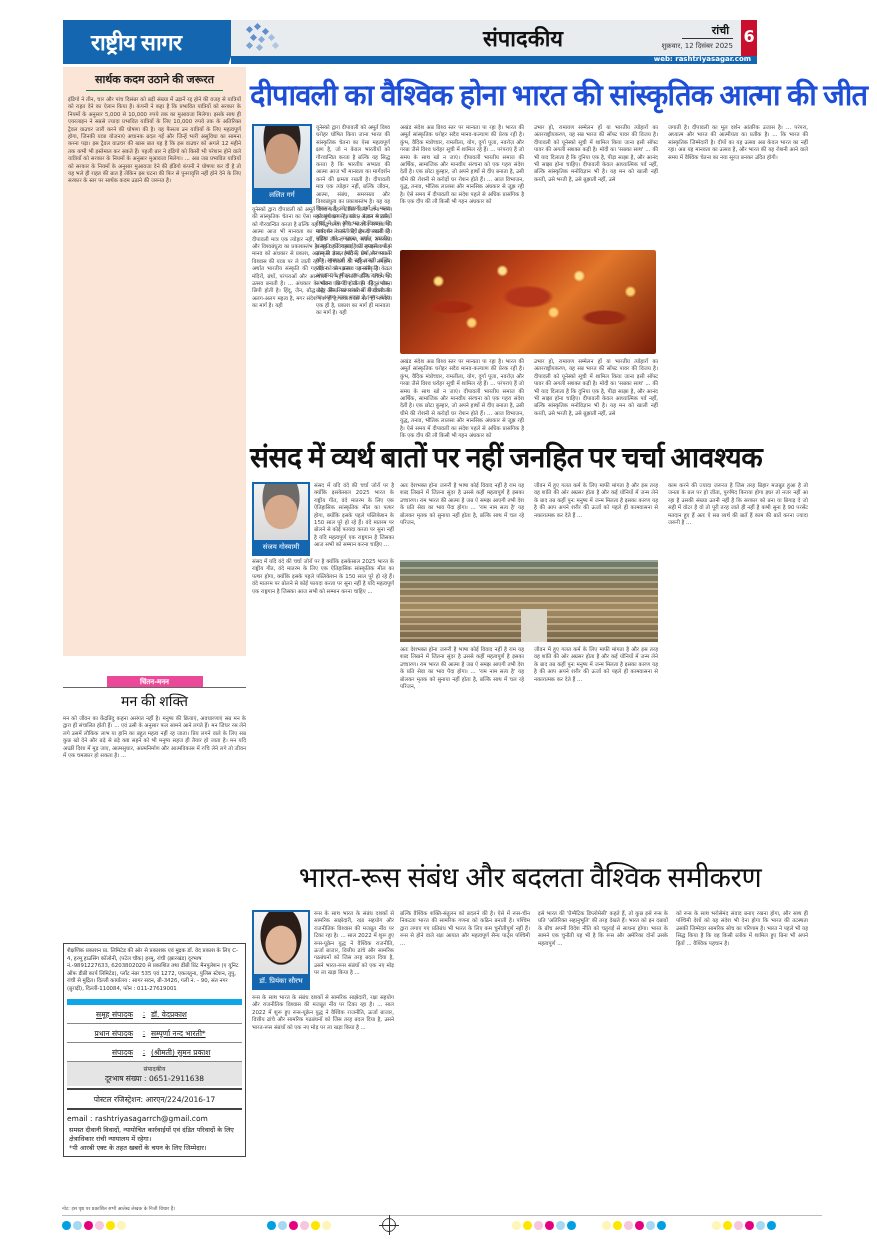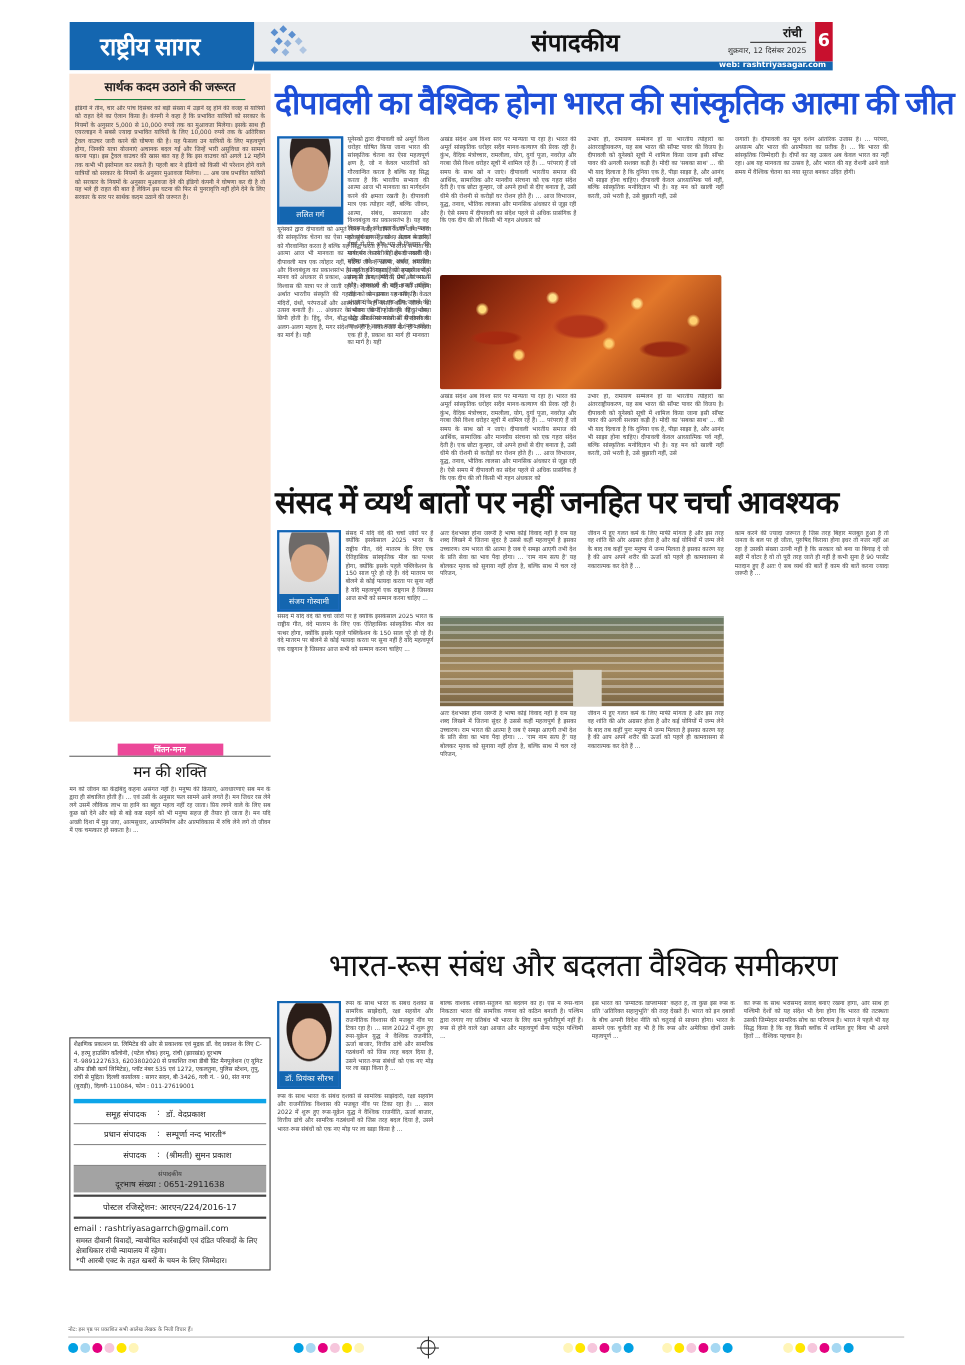--- a/index.html
+++ b/index.html
@@ -26,26 +26,26 @@
   .left-col { position: absolute; left: 63px; top: 67px; width: 183px; }
   .edit-box { background: #fbe5d6; padding: 4px 5px 6px; }
   .edit-title { font-family: "Liberation Sans", sans-serif; font-weight: bold; font-size: 11px; text-align: center; padding-bottom: 4px; border-bottom: 1px solid #15803d; margin: 0 18px 5px; }
   .body-text { font-size: 5.4px; line-height: 7.4px; color: #444; text-align: justify; }
   .chintan { margin-top: 20px; position: relative; }
   .chintan-label { width: 96px; margin: 0 auto; background: #ec4899; color: #fff; font-size: 7px; text-align: center; padding: 1px 0; font-weight: bold; }
   .chintan-rule { border-top: 1px solid #666; margin-top: 0; }
   .chintan-title { font-family: "Liberation Sans", sans-serif; font-size: 14px; text-align: center; margin: 3px 0 5px; color: #111; }
   .imprint { border: 1px solid #444; margin-top: 8px; padding: 3px; }
   .imprint-text { font-size: 5.4px; line-height: 7.6px; color: #333; }
-  .staff { margin-top: 6px; border-top: 4px solid #0ea5e9; }
+  .staff { margin-top: 6px; border-top: 6px solid #0ea5e9; text-decoration: underline; }
   .staff-row { display: flex; font-size: 7.5px; padding: 4px 0; border-bottom: 1px solid #888; color: #222; }
   .staff-role { width: 70px; text-align: right; padding-right: 4px; }
   .staff-sep { width: 14px; text-align: center; }
   .staff-name { flex: 1; }
-  .grey-box { background: #a3a3a3; text-align: center; font-size: 7.5px; padding: 3px 0; }
+  .grey-box { background: #e5e5e5; text-align: center; font-size: 7.5px; padding: 3px 0; }
   .grey-box .small { font-size: 6px; color: #333; }
   .reg { text-align: center; font-size: 7.5px; padding: 4px 0; border-top: 2px solid #444; border-bottom: 2px solid #444; margin-top: 2px; }
   .email { text-align: left; font-size: 7.5px; padding: 4px 0 3px; }
   .legal { font-size: 6.5px; line-height: 9px; padding: 0 2px; }
 
   
   .main { position: absolute; left: 250px; top: 67px; width: 560px; }
   .headline1 { font-family: "Liberation Sans", sans-serif; font-weight: bold; font-size: 29px; color: #1d4ed8; letter-spacing: -0.8px; white-space: nowrap; line-height: 34px; margin-top: 11px; }
   .headline2 { font-family: "Liberation Serif", serif; font-weight: bold; font-size: 28px; color: #111; letter-spacing: -0.4px; white-space: nowrap; line-height: 36px; }
   .headline3 { font-family: "Liberation Sans", sans-serif; font-size: 28px; color: #111; text-align: center; letter-spacing: -0.5px; white-space: nowrap; line-height: 40px; }

